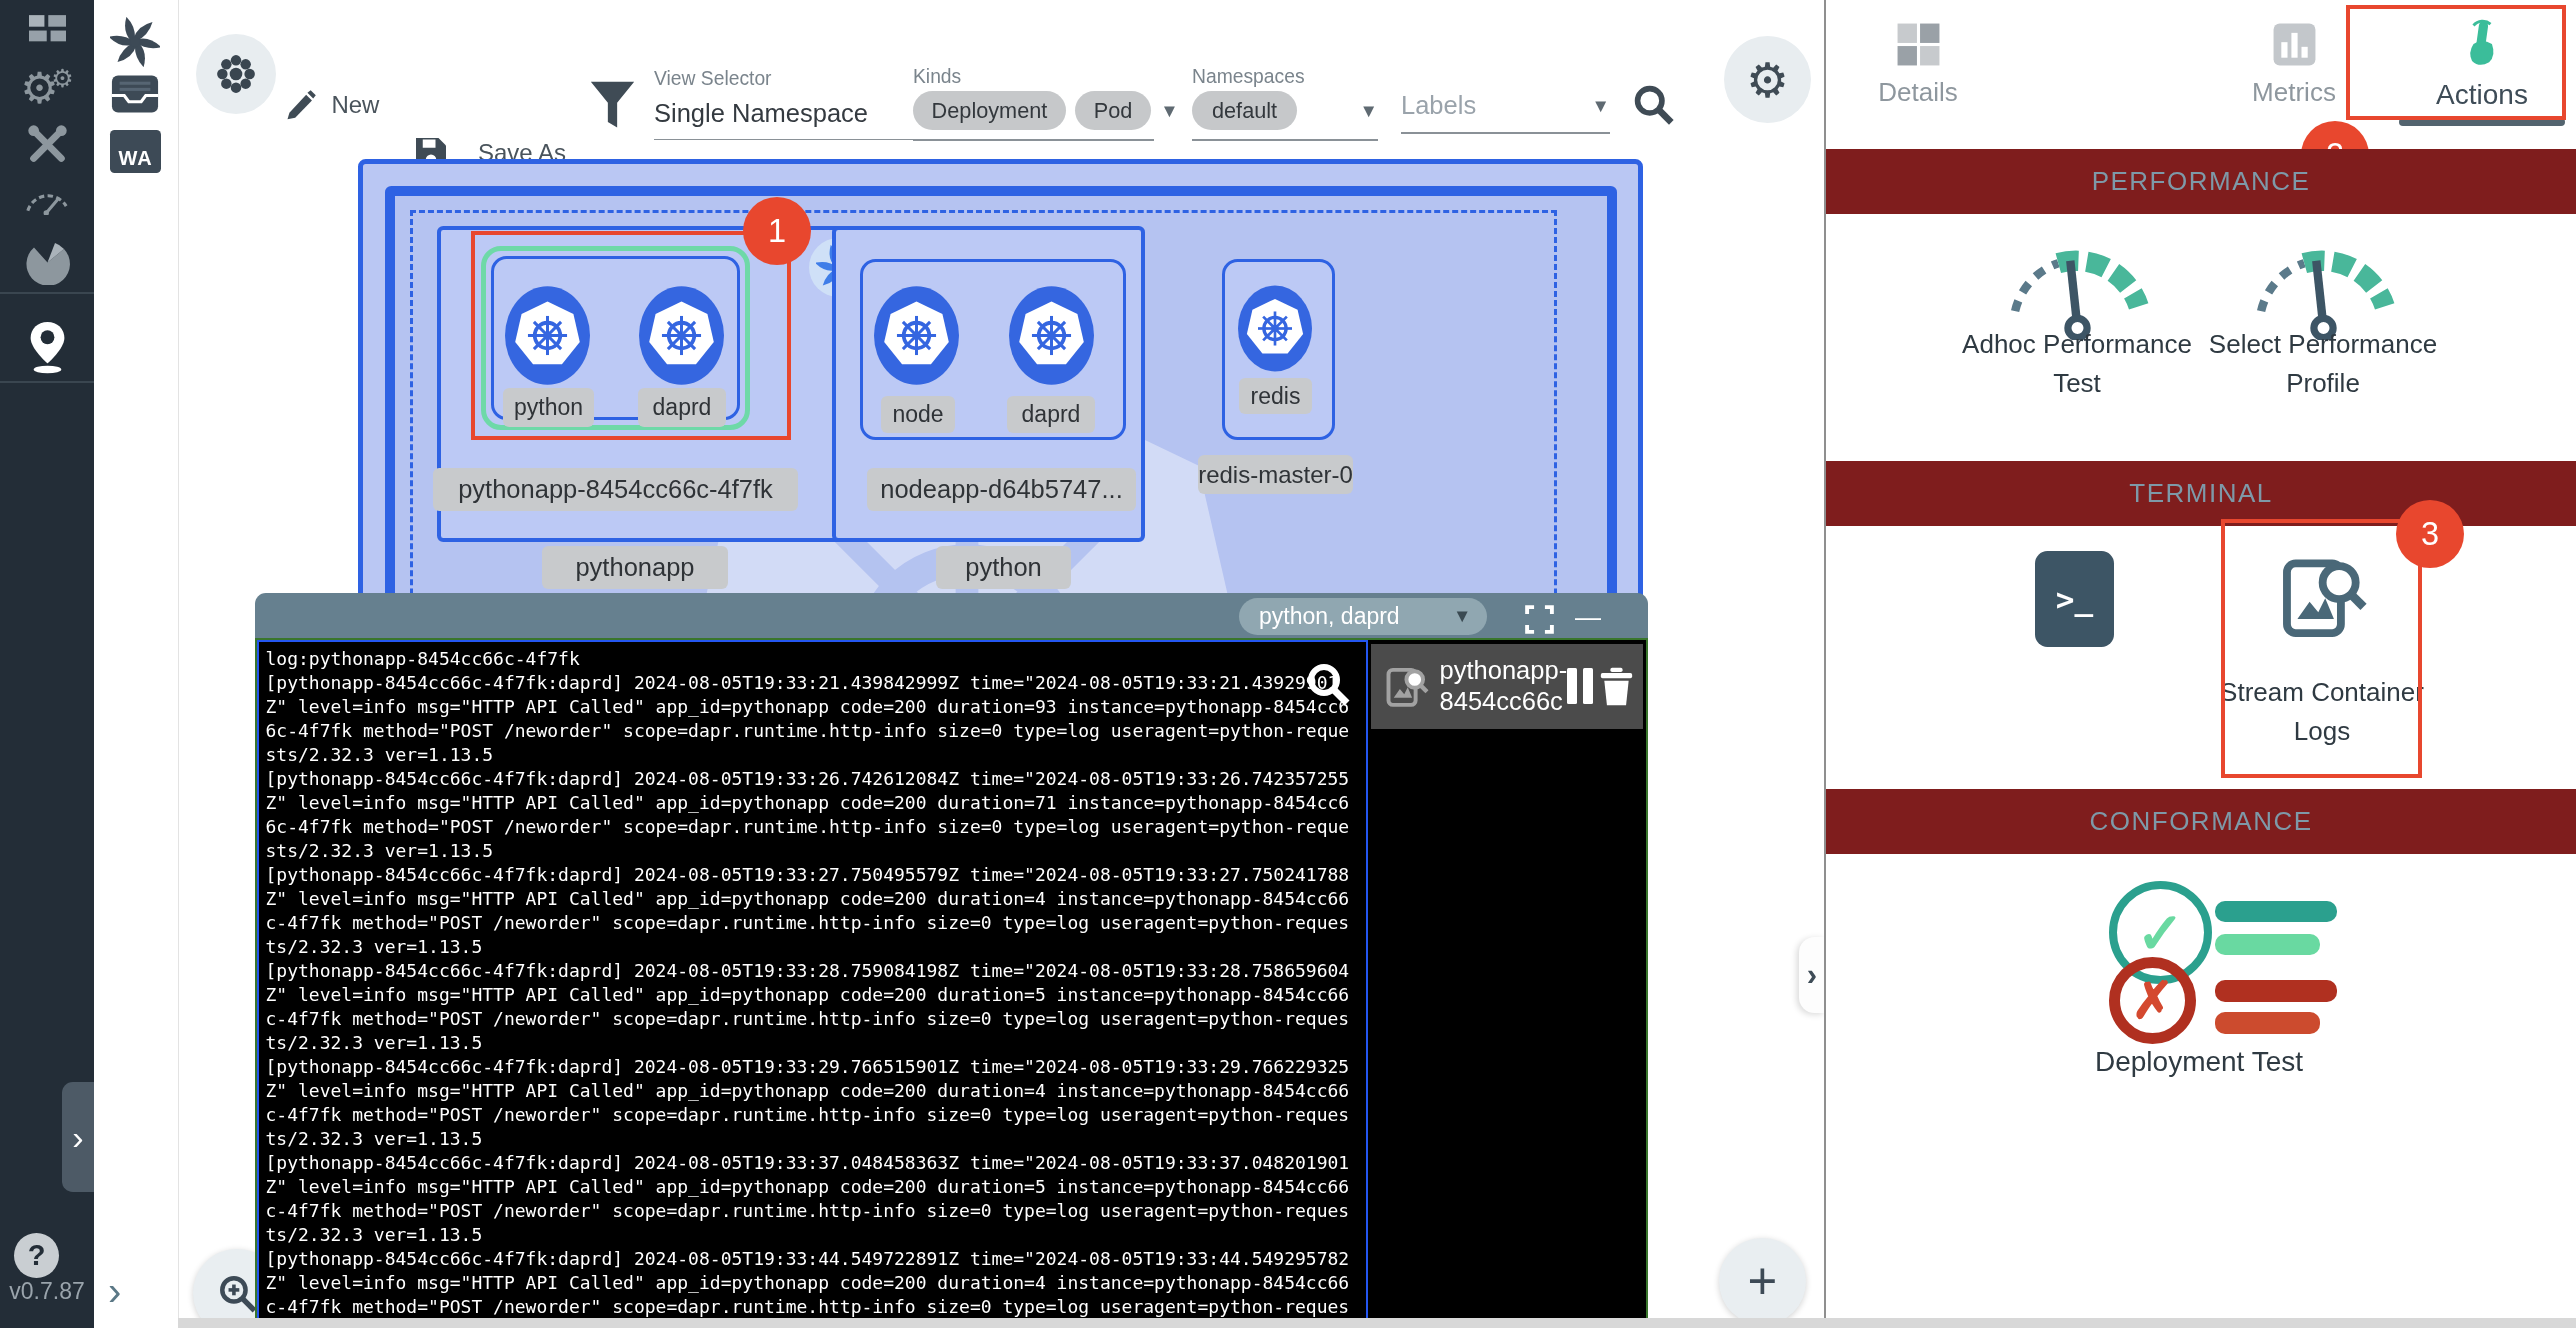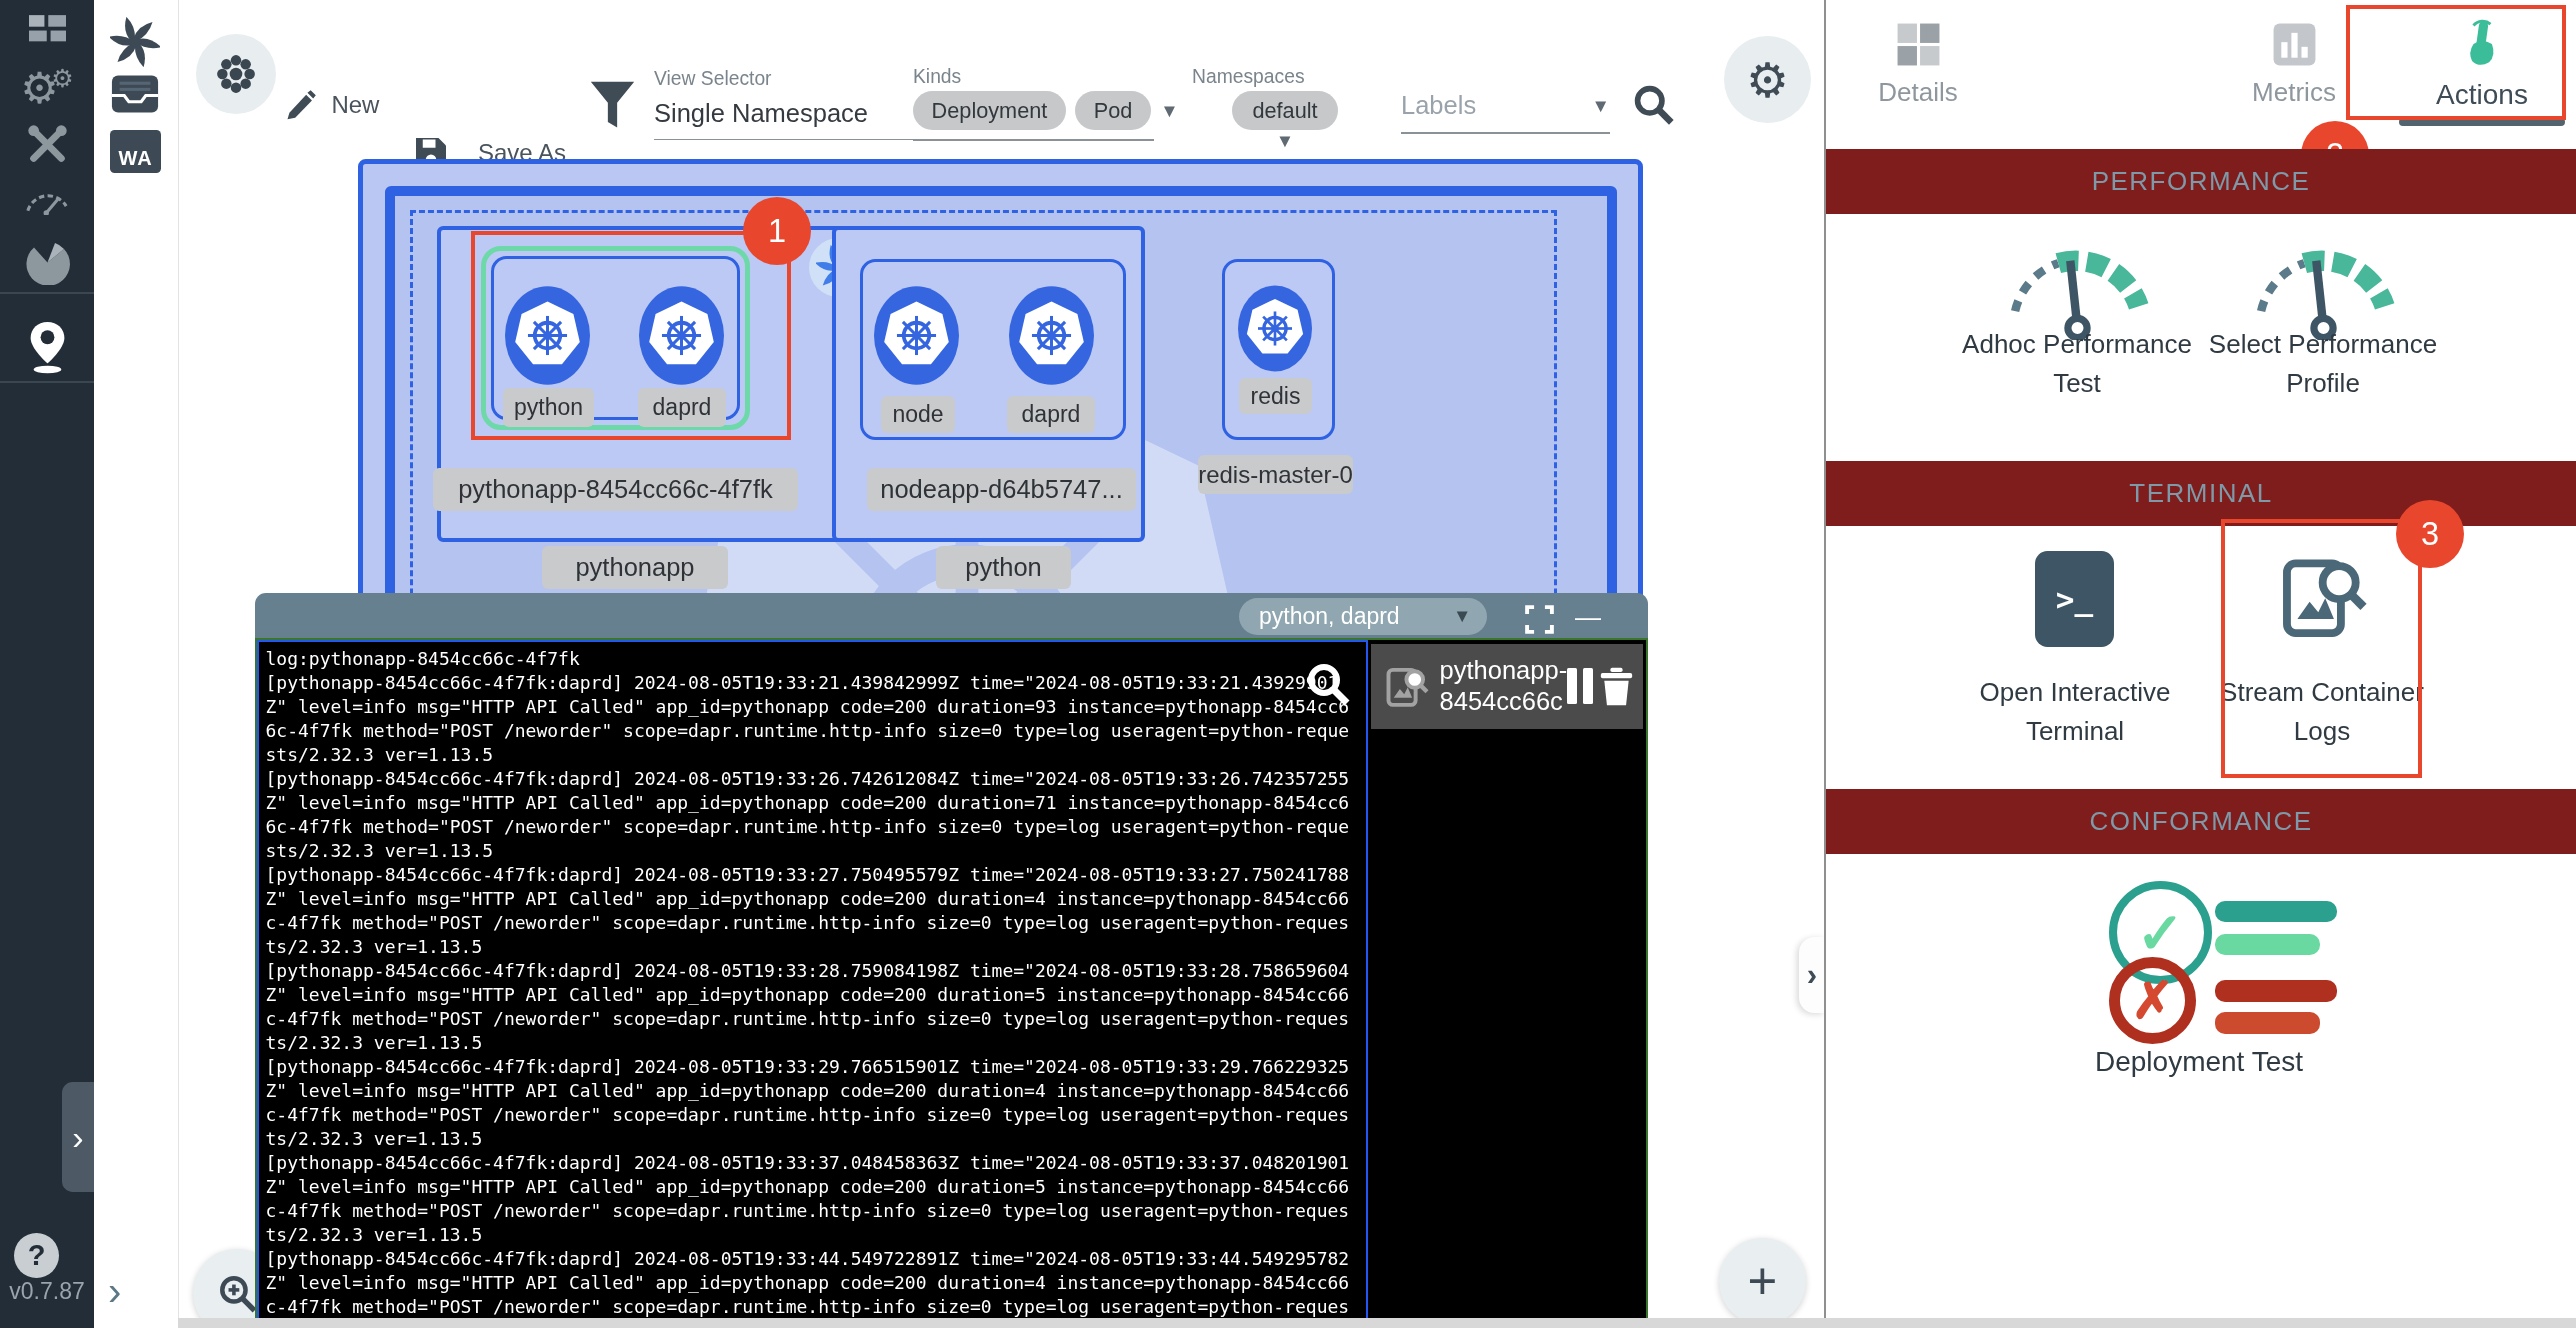--- a/index.html
+++ b/index.html
@@ -235,21 +235,21 @@
     <div style="display:flex;align-items:center;gap:9.3px;">
       <span class="chip" style="height:39px;padding:0 18.6px;">Deployment</span>
       <span class="chip" style="height:39px;padding:0 18.6px;">Pod</span>
       <span class="caret">▼</span>
     </div>
     <div class="underline" style="margin-top:9.3px;"></div>
   </div>
 
   <div class="abs tb-label" style="left:1192px;top:66px;">Namespaces</div>
   <div class="abs" style="left:1192px;top:91px;width:186px;">
-    <div style="display:flex;align-items:center;justify-content:space-between;flex-direction:column;">
+    <div style="display:flex;align-items:center;justify-content:space-between;">
       <span class="chip" style="height:39px;padding:0 20px;">default</span>
       <span class="caret">▼</span>
     </div>
     <div class="underline" style="margin-top:9.3px;"></div>
   </div>
 
   <div class="abs" style="left:1401px;top:91px;width:209px;">
     <div style="display:flex;align-items:center;justify-content:space-between;">
       <span class="tb-value" style="color:#9aa3ab;">Labels</span>
       <span class="caret">▼</span>
@@ -476,24 +476,20 @@
   </div>
   <div class="action-label" style="left:2168px;top:325px;">
     <div>Select Performance</div>
     <div>Profile</div>
   </div>
 
   <div class="sec-header" style="left:1826px;top:461px;">TERMINAL</div>
   <div class="abs term-icon" style="left:2035px;top:551px;width:79px;height:96px;font-size:31px;">
     <span>&gt;_</span>
   </div>
-  <div class="action-label" style="left:1920px;top:673px;">
-    <div>Open Interactive</div>
-    <div>Terminal</div>
-  </div>
   <div class="abs" style="left:2280px;top:553px;color:#4a6878;">
     <svg width="87" height="87" viewBox="0 0 112 112">
         <use href="#imgsearch"></use>
       </svg>
   </div>
   <div class="action-label" style="left:2167px;top:673px;">
     <div>Stream Container</div>
     <div>Logs</div>
   </div>
   <div class="abs red-box" style="left:2221px;top:519px;width:201px;height:259px;"></div>

